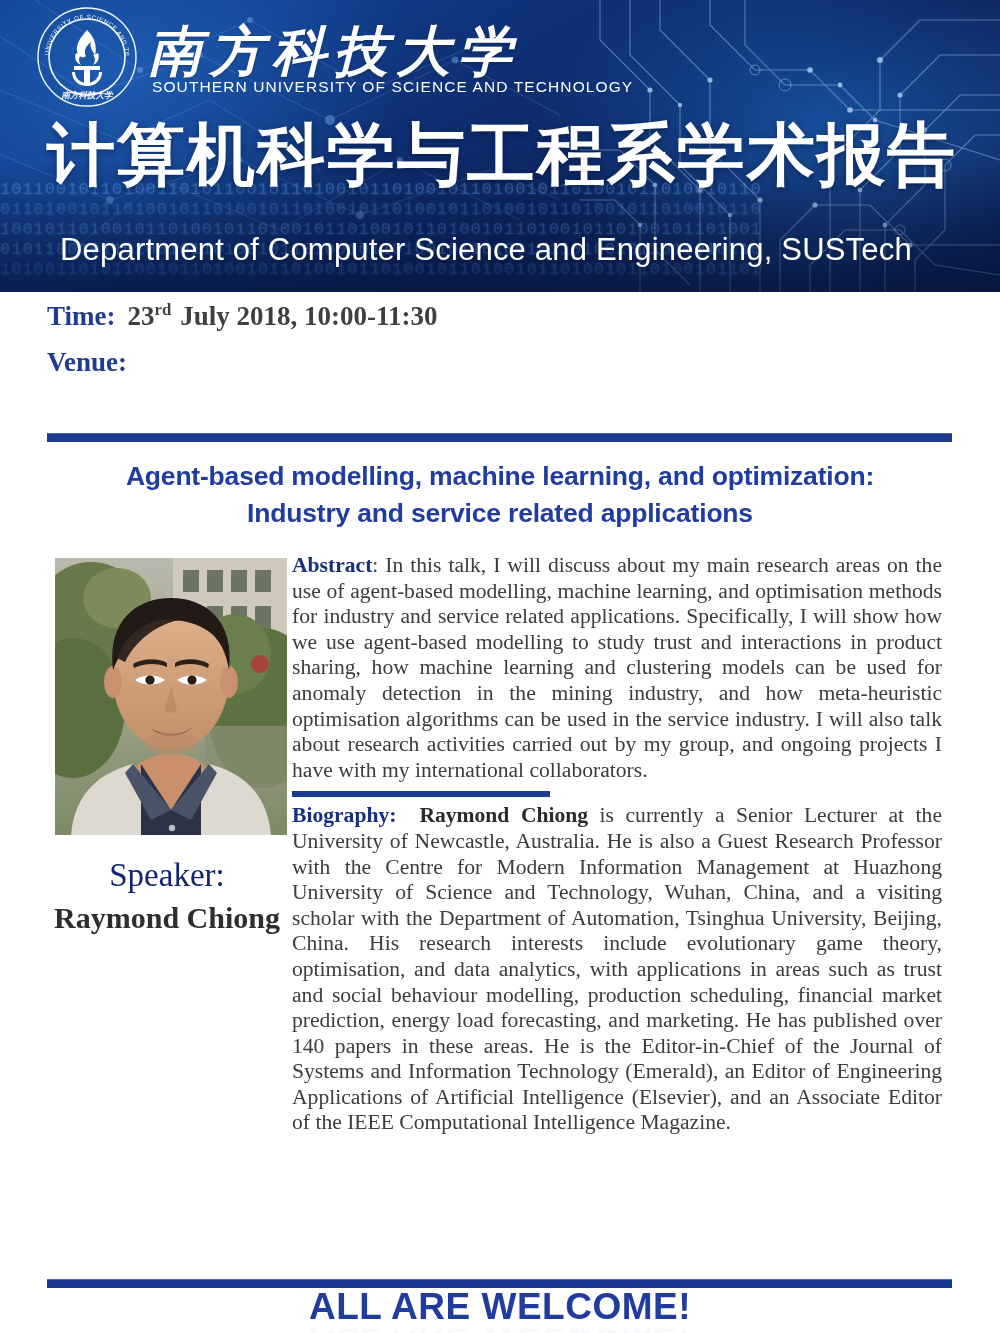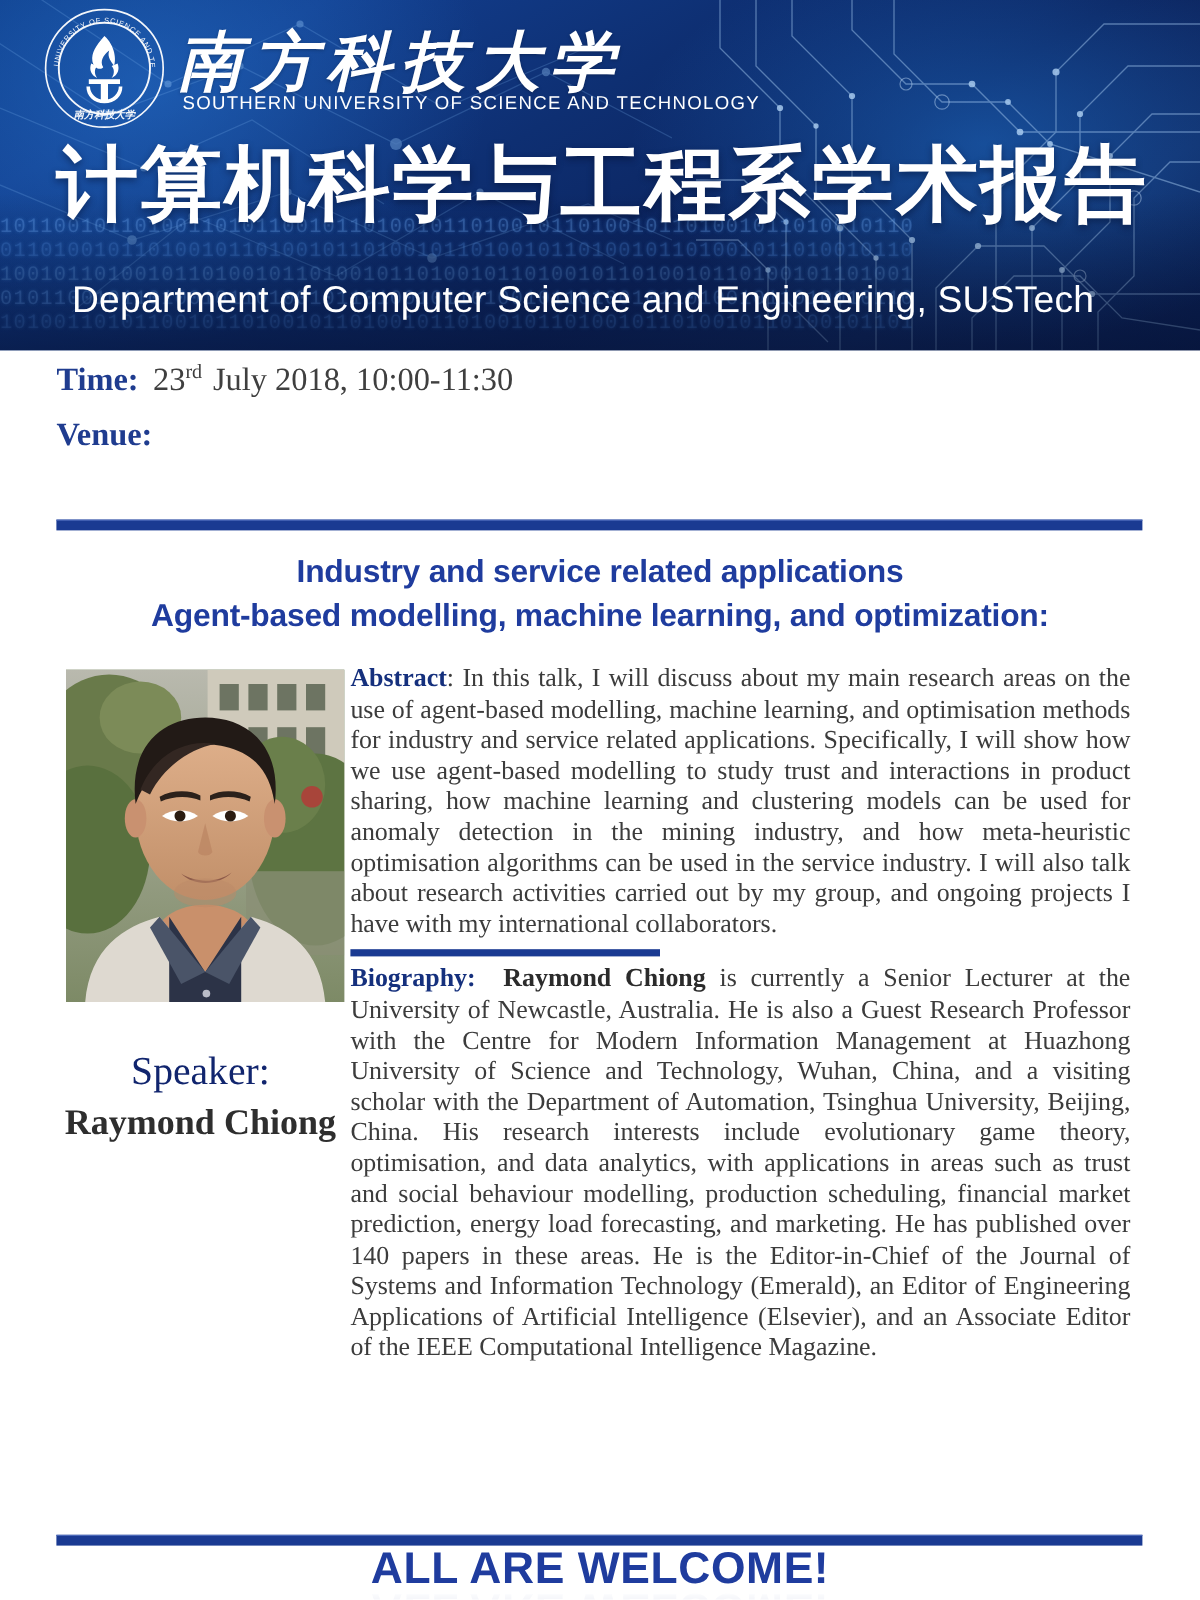--- a/index.html
+++ b/index.html
@@ -69,21 +69,21 @@
   .info-row{
     display:flex;align-items:baseline;
     padding:0 0 0 47px;height:47px;
     font-size:27px;
   }
   .info-label{
     color:#1f3c8f;font-weight:700;font-family:"Liberation Serif", serif;
     margin-right:12px;white-space:nowrap;
   }
   .info-value{
-    color:#3f3f3f;font-weight:400;font-family:"Liberation Serif", serif;white-space:nowrap;
+    color:#3f3f3f;font-weight:700;font-family:"Liberation Serif", serif;white-space:nowrap;
   }
   .info-value sup{font-size:.62em;vertical-align:super;}
   .sep-gap{display:inline-block;width:9px;}
 
   .rule-main{
     position:absolute;left:47px;top:433px;width:905px;height:8px;
     background:#1a3a92;border-top:1px solid #4a68b8;
   }
 
   
@@ -96,21 +96,21 @@
   }
 
   
   .speaker-col{position:absolute;left:47px;top:558px;width:240px;}
   .photo{
     width:232px;height:277px;margin-left:8px;position:relative;overflow:hidden;
     background:#8d9a7a;
   }
   .photo svg{display:block;width:232px;height:277px;}
   .speaker-label{
-    margin-top:40px;text-align:center;
+    margin-top:22px;text-align:center;
     font-family:"Liberation Serif", serif;
     font-size:33px;color:#11256e;line-height:1.1;
   }
   .speaker-name{
     margin-top:8px;text-align:center;
     font-family:"Liberation Serif", serif;
     font-size:30px;font-weight:700;color:#2e2e2e;line-height:1.1;
   }
 
   .body-col{
@@ -270,22 +270,22 @@
       <span class="info-value"><span>23</span><sup>rd</sup><span class="sep-gap"></span><span>July 2018, 10:00-11:30</span></span>
     </div>
     <div class="info-row">
       <span class="info-label">Venue:</span>
     </div>
   </div>
 
   <div class="rule-main"></div>
 
   <div class="talk-title">
+    <div>Agent-based modelling, machine learning, and optimization:</div>
     <div>Industry and service related applications</div>
-    <div>Agent-based modelling, machine learning, and optimization:</div>
   </div>
 
   <div class="speaker-col">
     <div class="photo">
       <svg viewBox="0 0 232 277" preserveAspectRatio="xMidYMid slice">
         <defs>
           <linearGradient id="bgsky" x1="0" y1="0" x2="0" y2="1">
             <stop offset="0" stop-color="#b9b9ae"></stop>
               <stop offset="1" stop-color="#7d8a66"></stop>
           </linearGradient>

